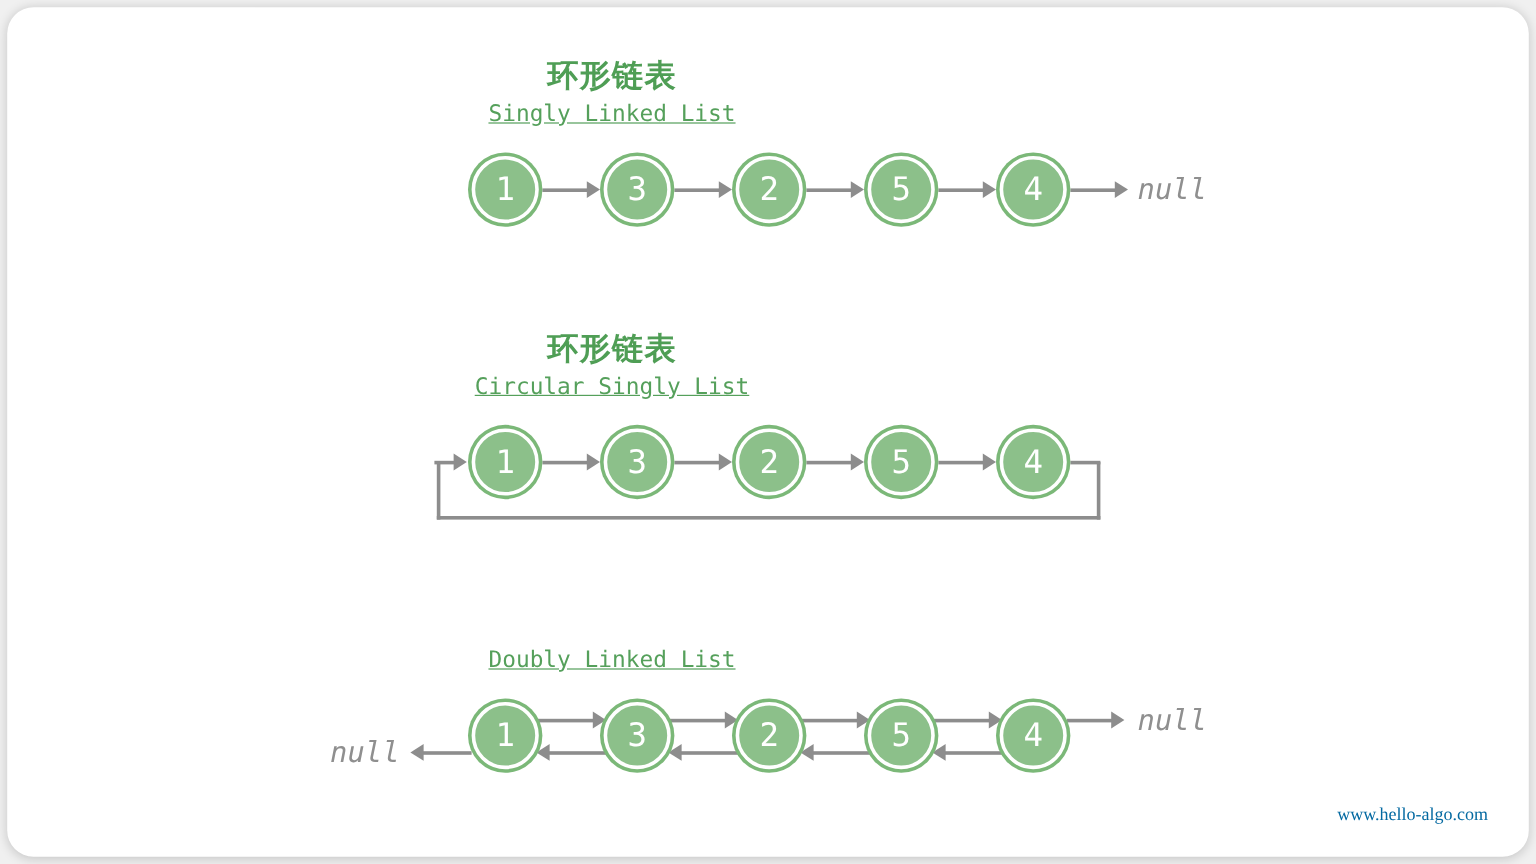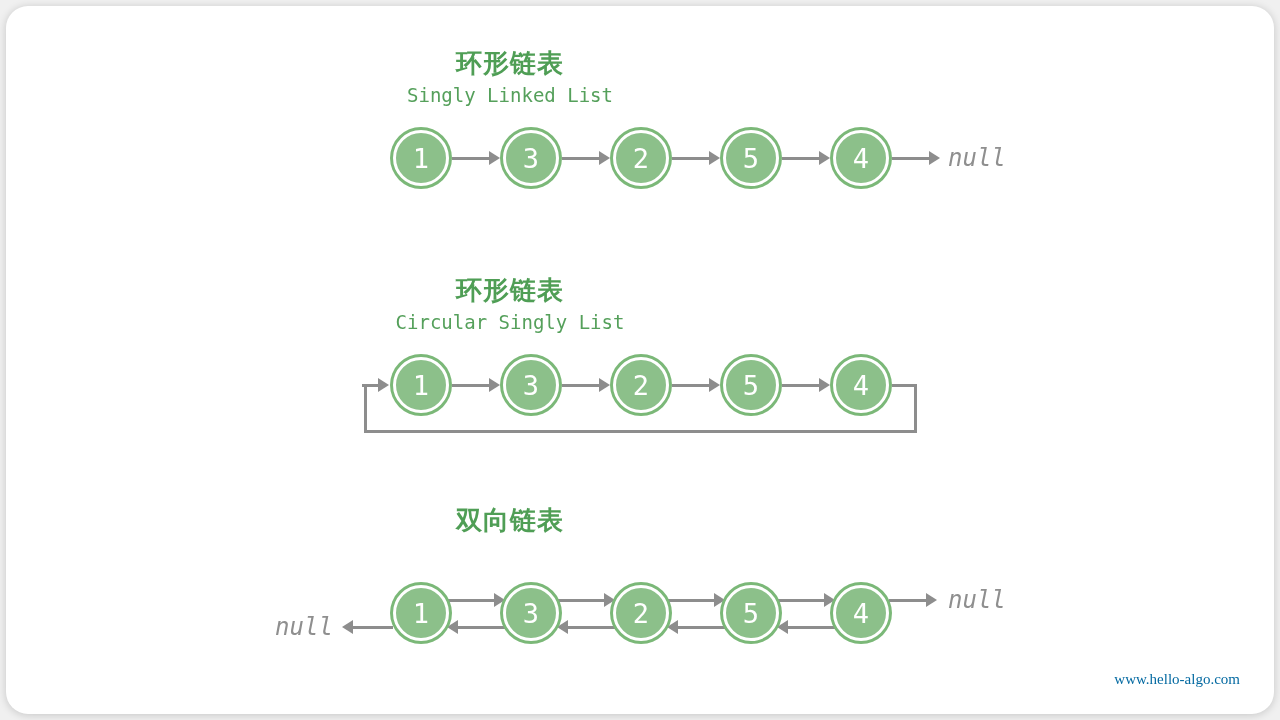--- a/index.html
+++ b/index.html
@@ -16,20 +16,21 @@
 
   .title-zh {
     position: absolute; width: 400px; text-align: center;
     color: #4f9e55; font-size: 26px; font-weight: bold;
     letter-spacing: 1px;
   }
   .title-en {
     position: absolute; width: 400px; text-align: center;
     color: #55a05b; font-size: 19px;
     font-family: "DejaVu Sans Mono", monospace;
+    text-decoration: underline;
   }
 
   .node {
     position: absolute; width: 50px; height: 50px; border-radius: 50%;
     background: #8cc08a; border: 3px solid #ffffff;
     box-shadow: 0 0 0 3px #7bb878;
     display: grid; place-items: center;
     color: #ffffff; font-size: 27px;
     font-family: "DejaVu Sans Mono", monospace;
     z-index: 2;
@@ -105,21 +106,21 @@
 
   <div class="arrow-r" style="left:452px; top:383.5px; width:38px;"></div>
   <div class="arrow-r" style="left:562px; top:383.5px; width:38px;"></div>
   <div class="arrow-r" style="left:672px; top:383.5px; width:38px;"></div>
   <div class="arrow-r" style="left:782px; top:383.5px; width:38px;"></div>
 
   <div class="line" style="left:892px; top:383.5px; width:25px; height:3px;"></div>
   <div class="loop-u"></div>
   <div class="arrow-r" style="left:362px; top:383.5px; width:17px;"></div>
 
-  <div class="title-zh" style="left:310px; top:503px;">双向链表</div>
+  <div class="title-en" style="left:310px; top:539px;">Doubly Linked List</div>
 
   <div class="node" style="left:393px; top:585px;">1</div>
   <div class="node" style="left:503px; top:585px;">3</div>
   <div class="node" style="left:613px; top:585px;">2</div>
   <div class="node" style="left:723px; top:585px;">5</div>
   <div class="node" style="left:833px; top:585px;">4</div>
 
   <div class="arrow-r" style="left:447px; top:598.5px; width:48px;"></div>
   <div class="arrow-r" style="left:557px; top:598.5px; width:48px;"></div>
   <div class="arrow-r" style="left:667px; top:598.5px; width:48px;"></div>

